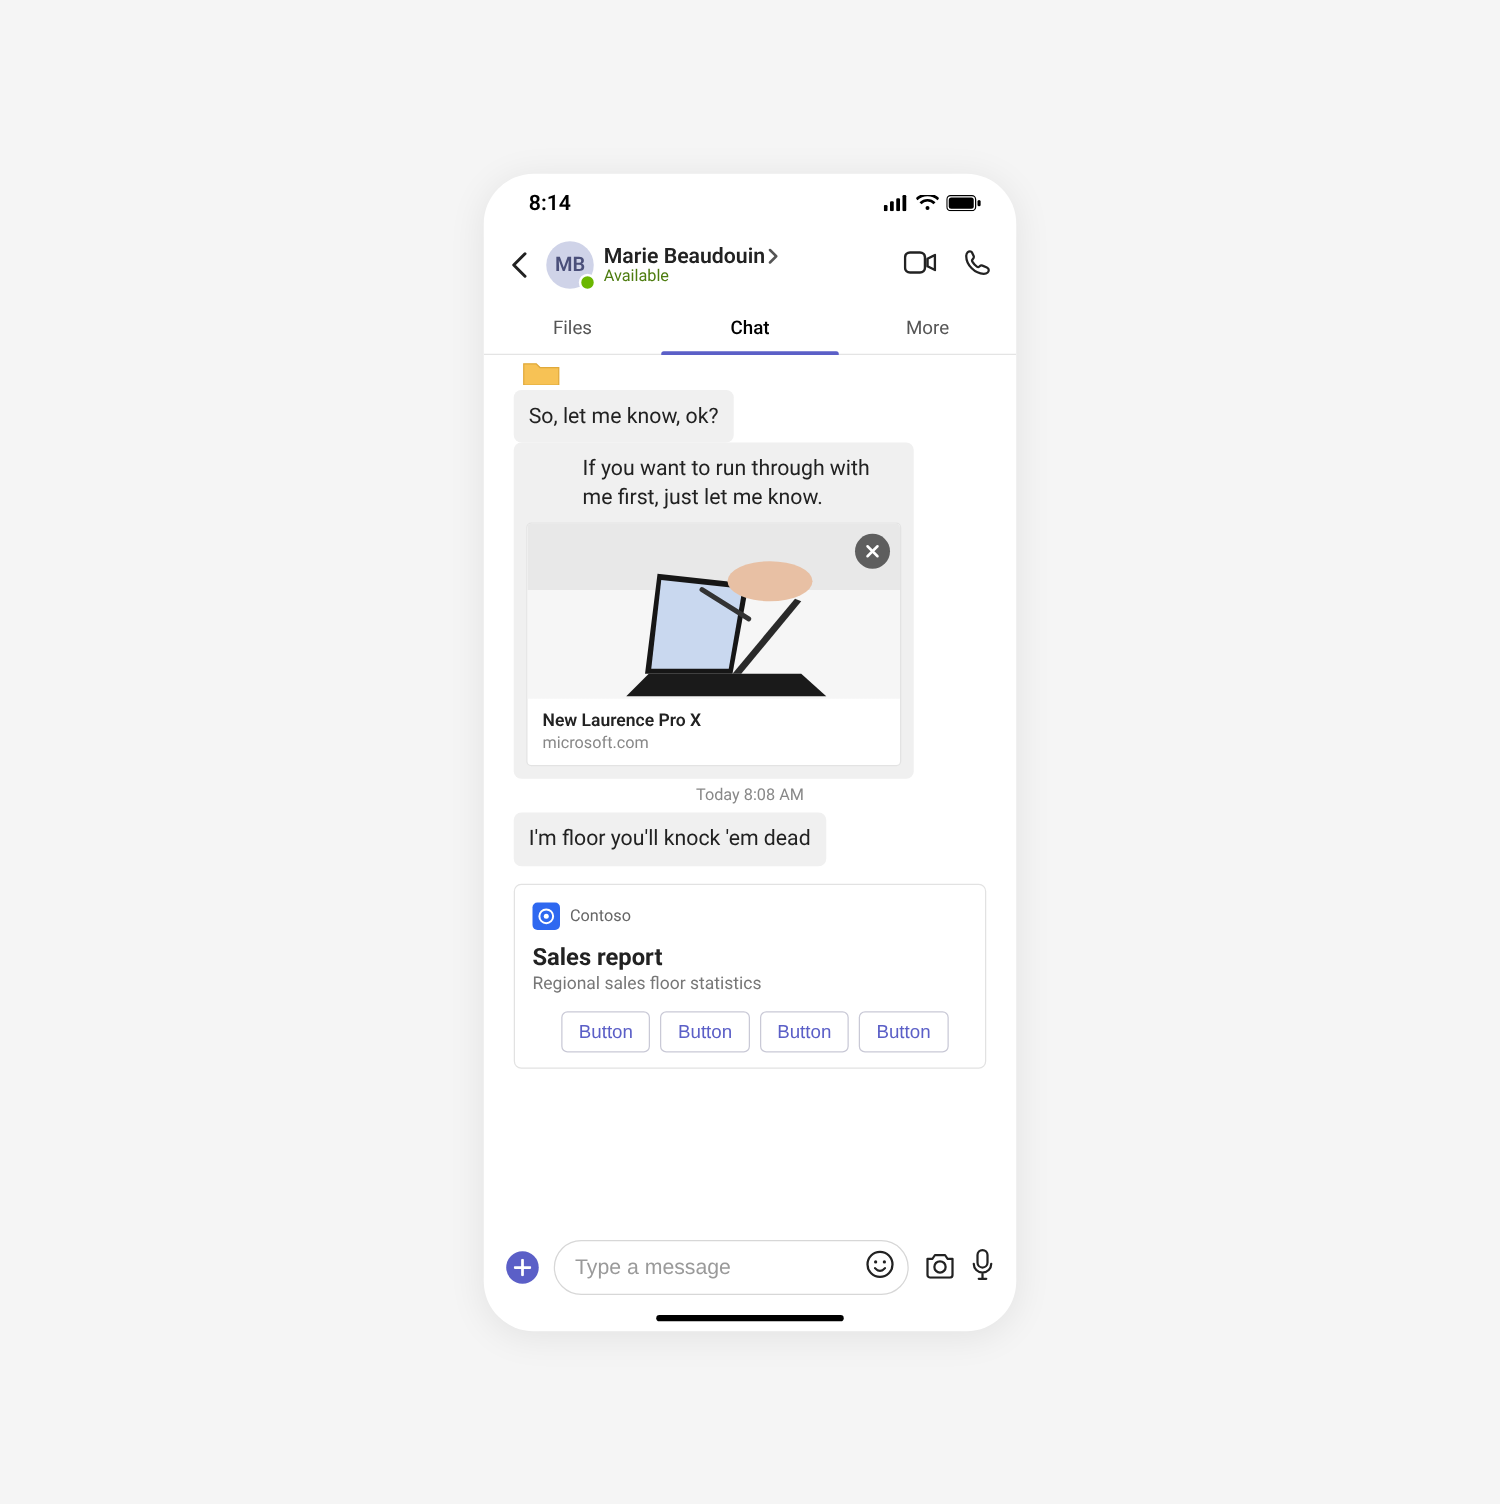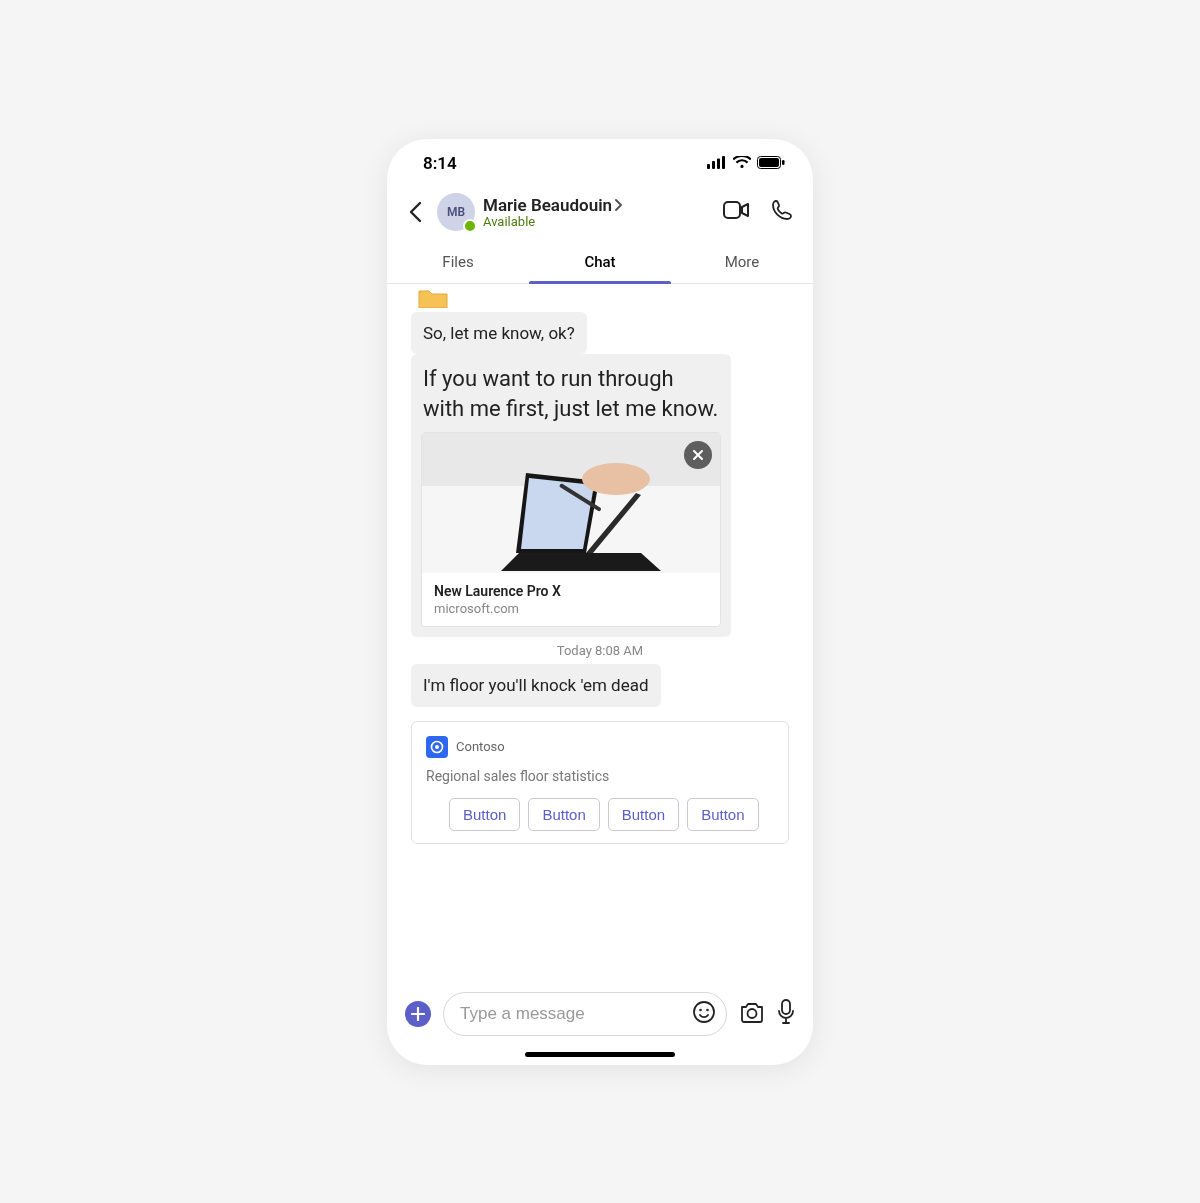--- a/index.html
+++ b/index.html
@@ -41,21 +41,21 @@
     display: flex;
     align-items: center;
     padding: 6px 20px 10px 14px;
     gap: 8px;
   }
   .back-btn { width:28px; display:flex; align-items:center; justify-content:center; cursor:pointer;}
   .avatar {
     width: 38px; height: 38px; border-radius: 50%;
     background: #cfd3e8;
     display:flex; align-items:center; justify-content:center;
-    font-size: 12px; font-weight:600; color:#4a4f7a;
+    font-size: 16px; font-weight:600; color:#4a4f7a;
     position: relative;
     flex-shrink:0;
   }
   .presence {
     width:14px; height:14px; border-radius:50%;
     background:#6bb700; border:2px solid #fff;
     position:absolute; bottom:-2px; right:-2px;
   }
   .contact-info { flex:1; min-width:0; }
   .contact-name { font-size:17px; font-weight:600; color:#222; display:flex; align-items:center; gap:2px;}
@@ -99,21 +99,21 @@
     align-self:flex-end;
     max-width:320px;
   }
   .rich-bubble {
     background:#f0f0f0;
     padding:10px 10px 0 10px;
     border-radius:6px;
     align-self:flex-start;
     max-width:320px;
   }
-  .rich-text { font-size:22px; color:#222; line-height:1.35; padding:0 2px 8px 2px;}
+  .rich-text { font-size:17px; color:#222; line-height:1.35; padding:0 2px 8px 2px;margin-left:43px;}
   .link-card {
     background:#fff;
     border:1px solid #e3e3e3;
     border-radius:4px;
     overflow:hidden;
     margin-bottom:10px;
     position:relative;
   }
   .link-img {
     width:100%; height:140px;
@@ -303,20 +303,21 @@
     <div class="card">
       <div class="card-head">
         <div class="card-app-ico">
           <svg width="14" height="14" viewBox="0 0 14 14">
               <circle cx="7" cy="7" r="5.5" stroke="#fff" stroke-width="1.6" fill="none"></circle>
               <circle cx="7" cy="7" r="2" fill="#fff"></circle>
             </svg>
         </div>
         <span class="card-app-name">Contoso</span>
       </div>
+      <div class="card-title">Sales report</div>
       <div class="card-sub">Regional sales floor statistics</div>
       <div class="card-btns">
         <button class="card-btn">Button</button>
         <button class="card-btn">Button</button>
         <button class="card-btn">Button</button>
         <button class="card-btn">Button</button>
       </div>
     </div>
   </div>
 

